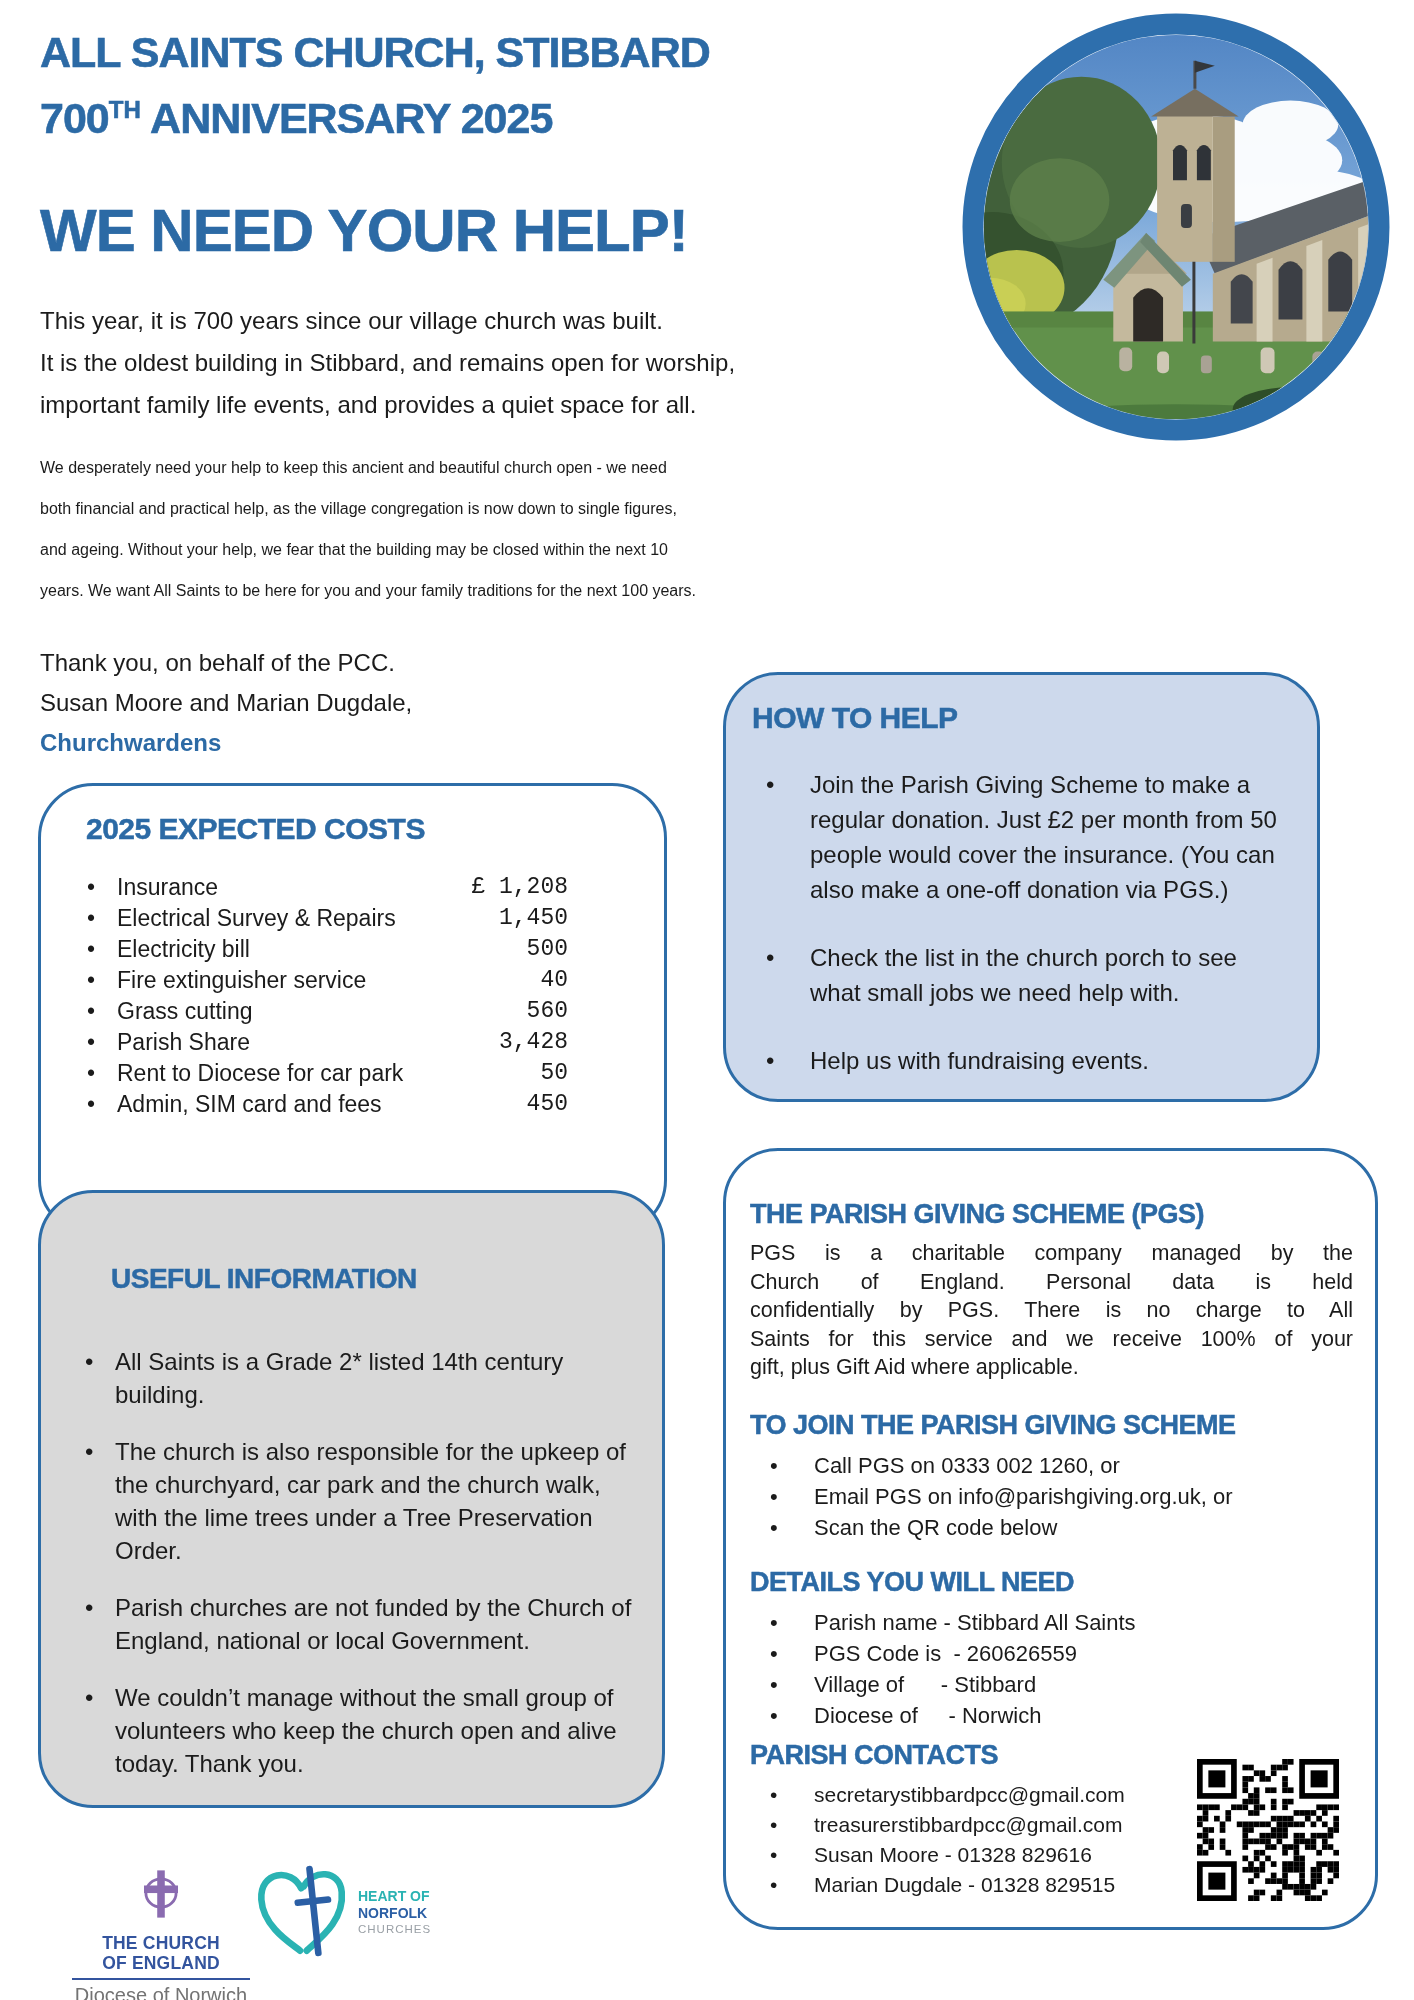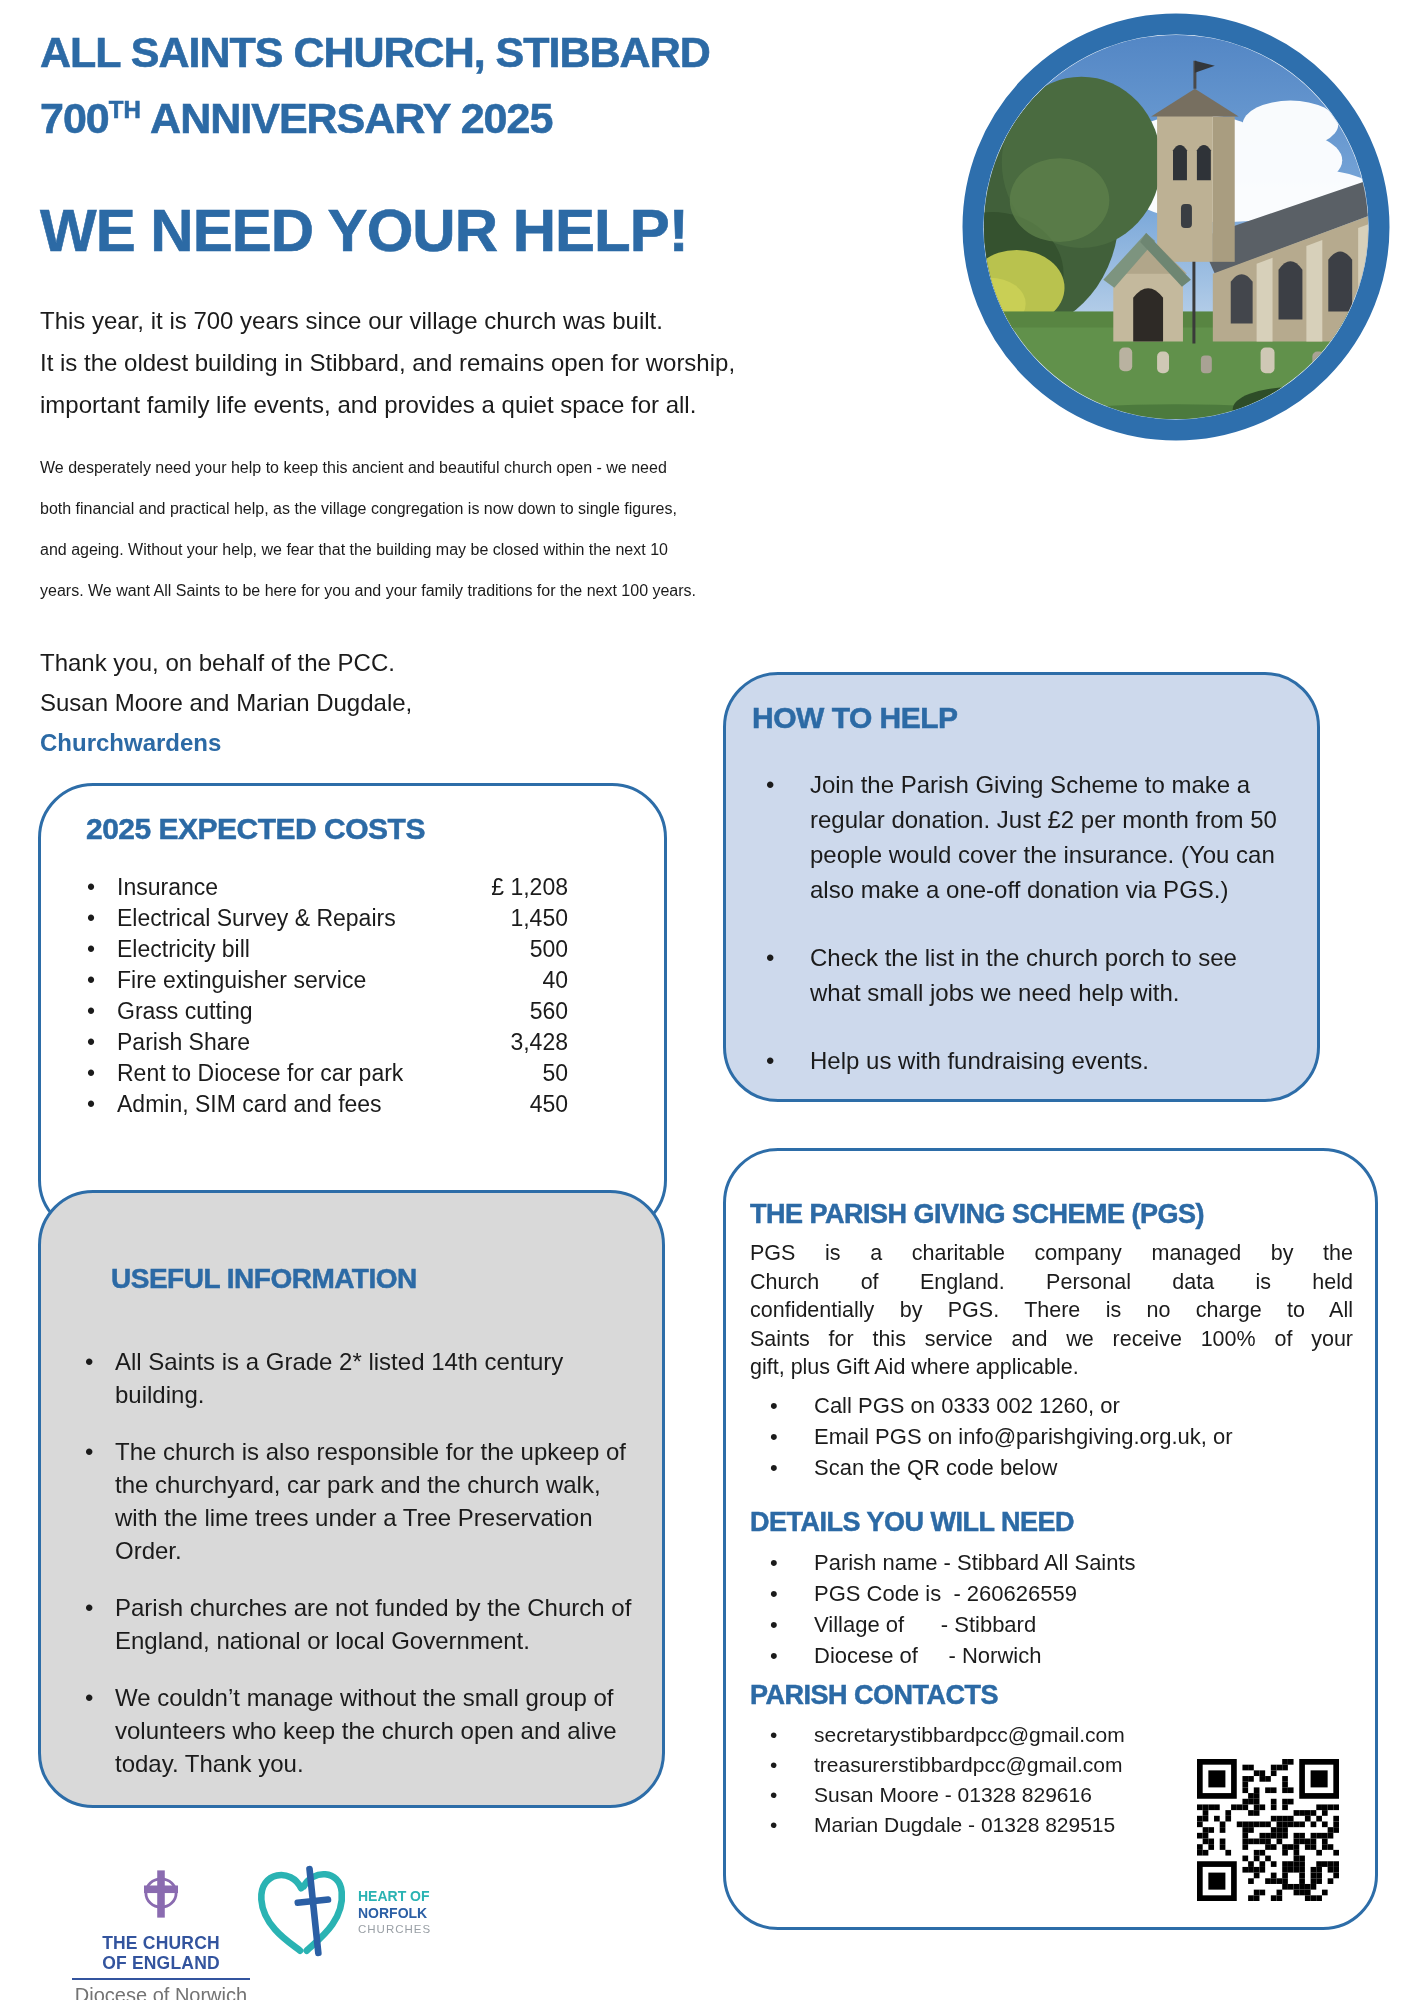--- a/index.html
+++ b/index.html
@@ -26,21 +26,21 @@
   
   .box{border:3.5px solid var(--border,#2d6da8);border-radius:55px;box-sizing:border-box;background:#fff;}
   .boxhead{color:var(--blue,#2c6aa5);font-weight:bold;letter-spacing:-0.5px;
            -webkit-text-stroke:0.5px var(--blue,#2c6aa5);}
 
   
   #costs-box{left:38px;top:783px;width:629px;height:452px;padding:20px 96px 0 36px;}
   #costs-box .boxhead{font-size:30px;margin:6px 0 26px 9px;}
   .cost-row{display:flex;font-size:23px;line-height:31px;}
   .cost-row .dot{flex:0 0 30px;padding-left:10px;}
-  .cost-row .amt{margin-left:auto;text-align:right;}
+  .cost-row .amt{margin-left:auto;text-align:right;font-family:Liberation Mono, monospace;}
 
   
   #info-box{left:38px;top:1190px;width:627px;height:618px;background:var(--gray,#d9d9d9);
             padding:70px 24px 12px 32px;}
   #info-box .boxhead{font-size:28px;margin:0 0 0 38px;}
   #info-box ul{margin:50px 0 0 0;padding:0;list-style:none;}
   #info-box li{display:flex;margin-bottom:24px;font-size:24px;line-height:33px;}
   #info-box .dot{flex:0 0 30px;padding-left:12px;}
   #info-box .txt{width:535px;}
 
@@ -291,20 +291,21 @@
     <div class="boxhead">THE PARISH GIVING SCHEME (PGS)</div>
     <div class="pgs-par">
 
     <div class="ln">PGS is a charitable company managed by the</div>
         <div class="ln">Church of England. Personal data is held</div>
         <div class="ln">confidentially by PGS. There is no charge to All</div>
         <div class="ln">Saints for this service and we receive 100% of your</div>
         <div class="ln">gift, plus Gift Aid where applicable.</div>
       </div>
 
+    <div class="boxhead pgs-sub">TO JOIN THE PARISH GIVING SCHEME</div>
     <ul class="pgs-list">
 
         <li>
           <span class="dot">•</span>
           <span>Call PGS on 0333 002 1260, or</span>
         </li>
 
         <li>
           <span class="dot">•</span>
           <span>Email PGS on info@parishgiving.org.uk, or</span>

